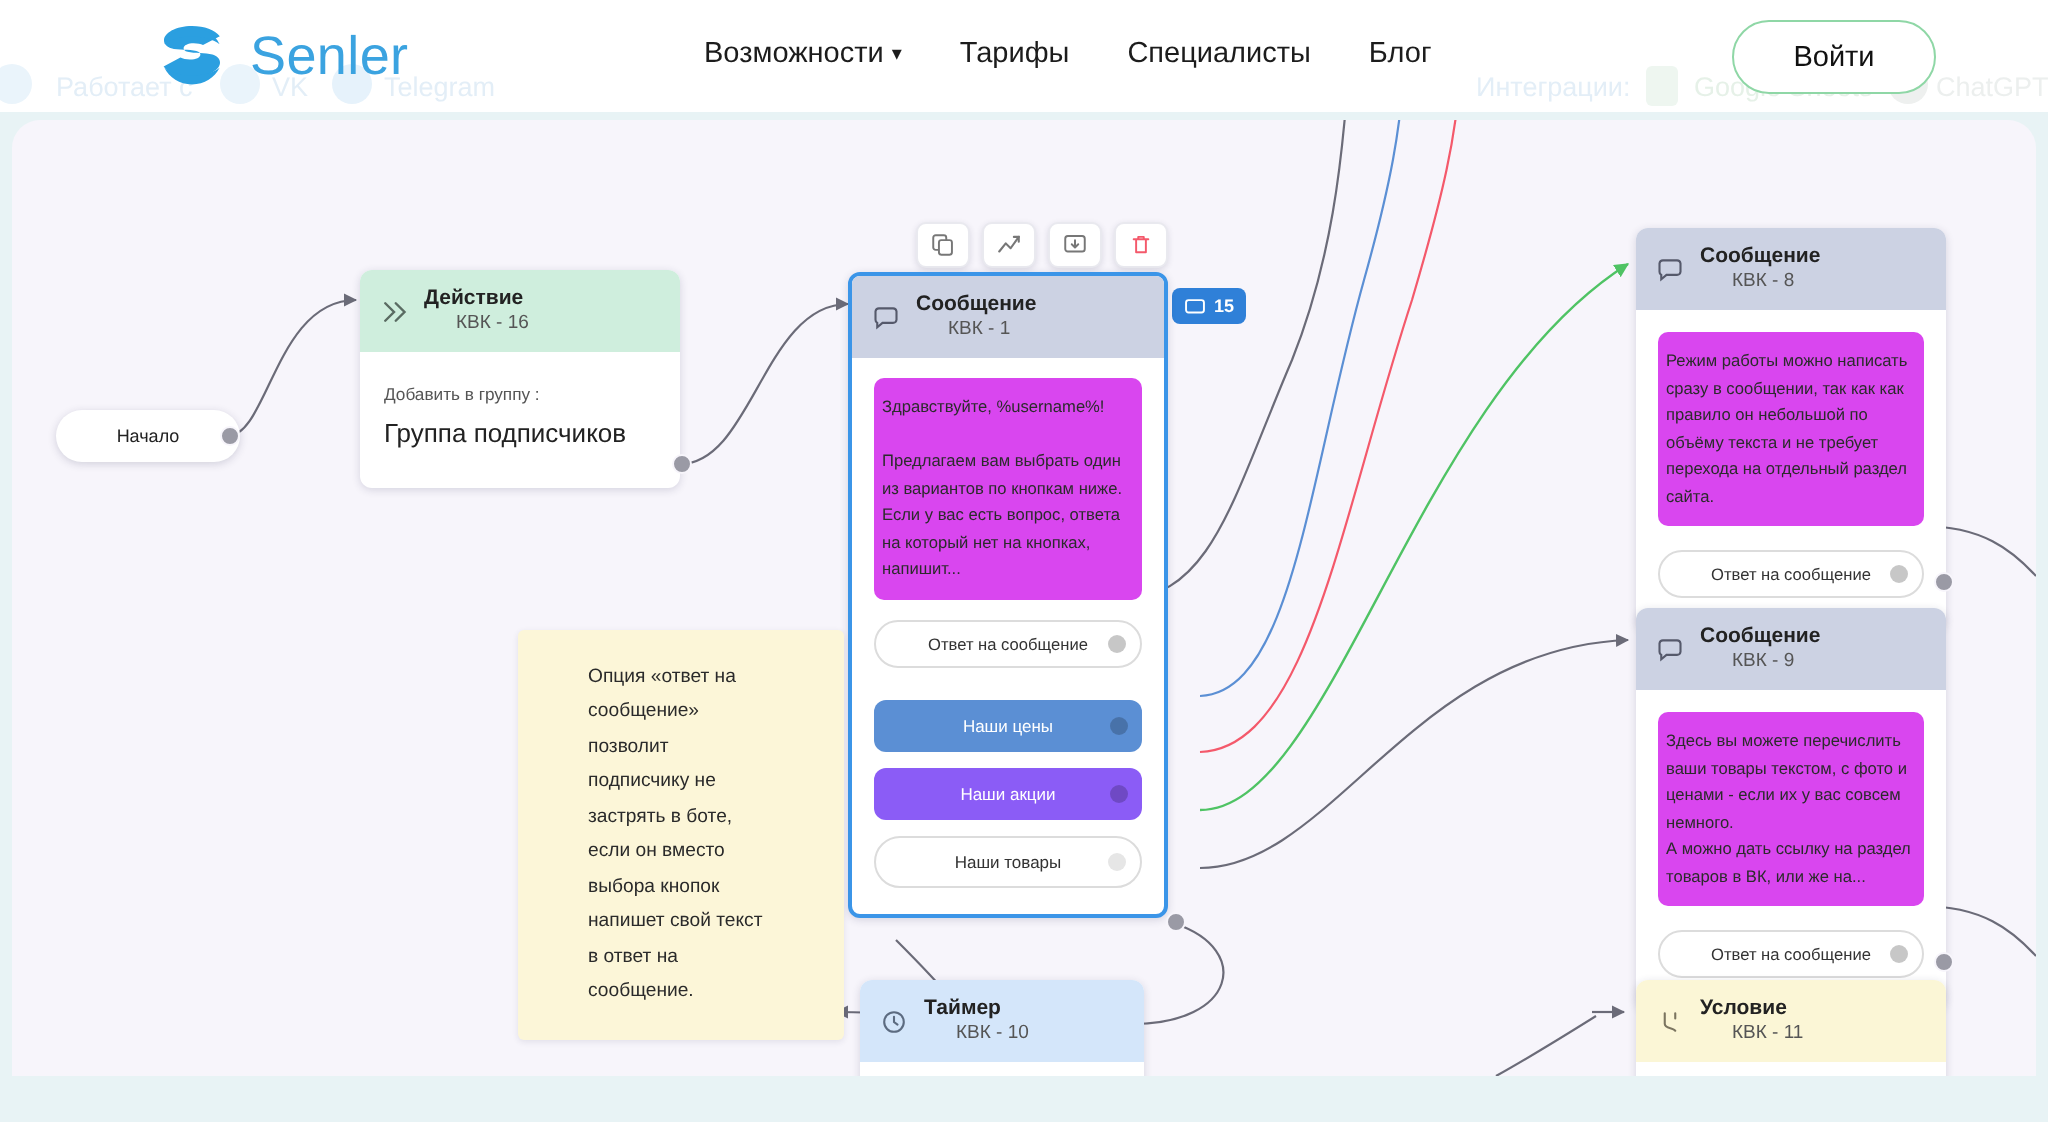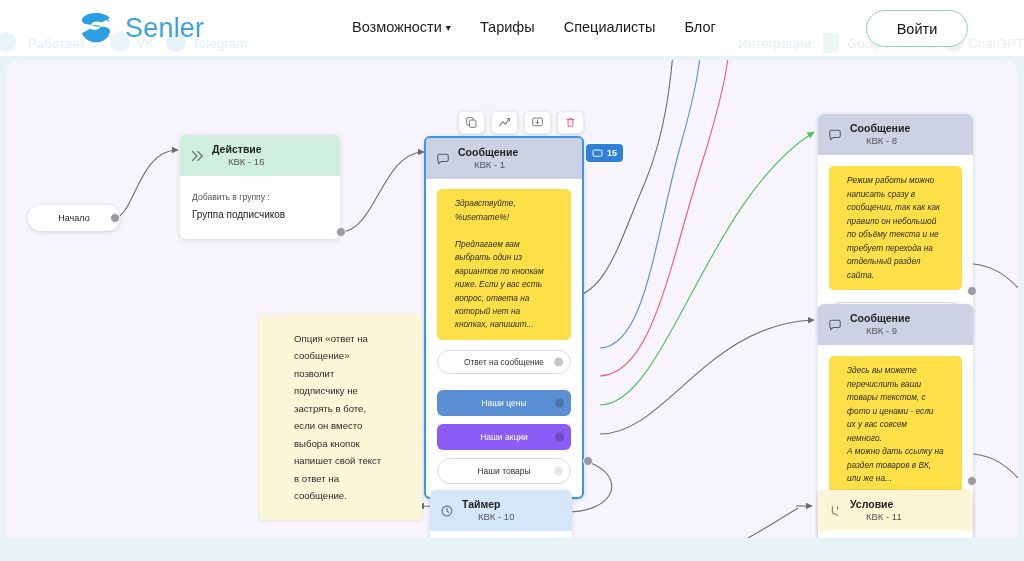--- a/index.html
+++ b/index.html
@@ -70,22 +70,22 @@
   .node-head {
     display: flex; align-items: center; gap: 8px;
     padding: 8px 10px; border-radius: 6px 6px 0 0;
   }
   .node-head .ic { width: 14px; height: 14px; flex: 0 0 14px; color: #6b7280; }
   .node-title { font-size: 10.5px; font-weight: bold; color: #222; line-height: 1.25; }
   .node-sub { font-size: 9.5px; color: #555; line-height: 1.3; padding-left: 16px; }
   .node-body { padding: 9px 10px 11px; }
 
   .msg-text {
-    background: #fde047; border-radius: 5px; padding: 8px 18px;
-    font-size: 8.3px; line-height: 1.62; color: #2b2b2b; font-style: italic;
+    background: #d946ef; border-radius: 5px; padding: 8px 4px;
+    font-size: 8.3px; line-height: 1.62; color: #2b2b2b;
   }
   .reply-btn {
     position: relative; margin-top: 10px; height: 24px; border: 1px solid #dcdcdc;
     border-radius: 13px; background: #fff; display: flex; align-items: center;
     justify-content: center; font-size: 8.3px; color: #333; cursor: pointer;
   }
   .kb-btn {
     position: relative; height: 26px; border-radius: 6px; margin-top: 8px;
     display: flex; align-items: center; justify-content: center;
     font-size: 8.5px; color: #fff; cursor: pointer;
@@ -239,21 +239,21 @@
           <svg class="ic" viewBox="0 0 16 16">
             <path d="M3 3 L8 8 L3 13 M9 3 L14 8 L9 13" stroke="#5a6b62" stroke-width="1.4" fill="none" stroke-linecap="round"></path>
           </svg>
           <div>
             <div class="node-title">Действие</div>
             <div class="node-sub">КВК - 16</div>
           </div>
         </div>
         <div class="node-body" style="padding:14px 12px 16px;">
           <div style="font-size:8.6px; color:#555; line-height:1.75;">Добавить в группу :</div>
-          <div style="font-size:10px; color:#222; line-height:1.75;">Группа подписчиков</div>
+          <div style="font-size:13px; color:#222; line-height:1.75;">Группа подписчиков</div>
         </div>
       </div>
       <div class="port" style="left:330px; top:167px;"></div>
 
       <div class="toolbar" style="left:452px; top:51px;">
         <div class="tb-btn">
           <svg viewBox="0 0 16 16">
             <rect x="2" y="2" width="8" height="9" rx="1.5" fill="none" stroke="#777" stroke-width="1.2"></rect>
             <rect x="5.5" y="5" width="8" height="9" rx="1.5" fill="#fff" stroke="#777" stroke-width="1.2"></rect>
           </svg>

